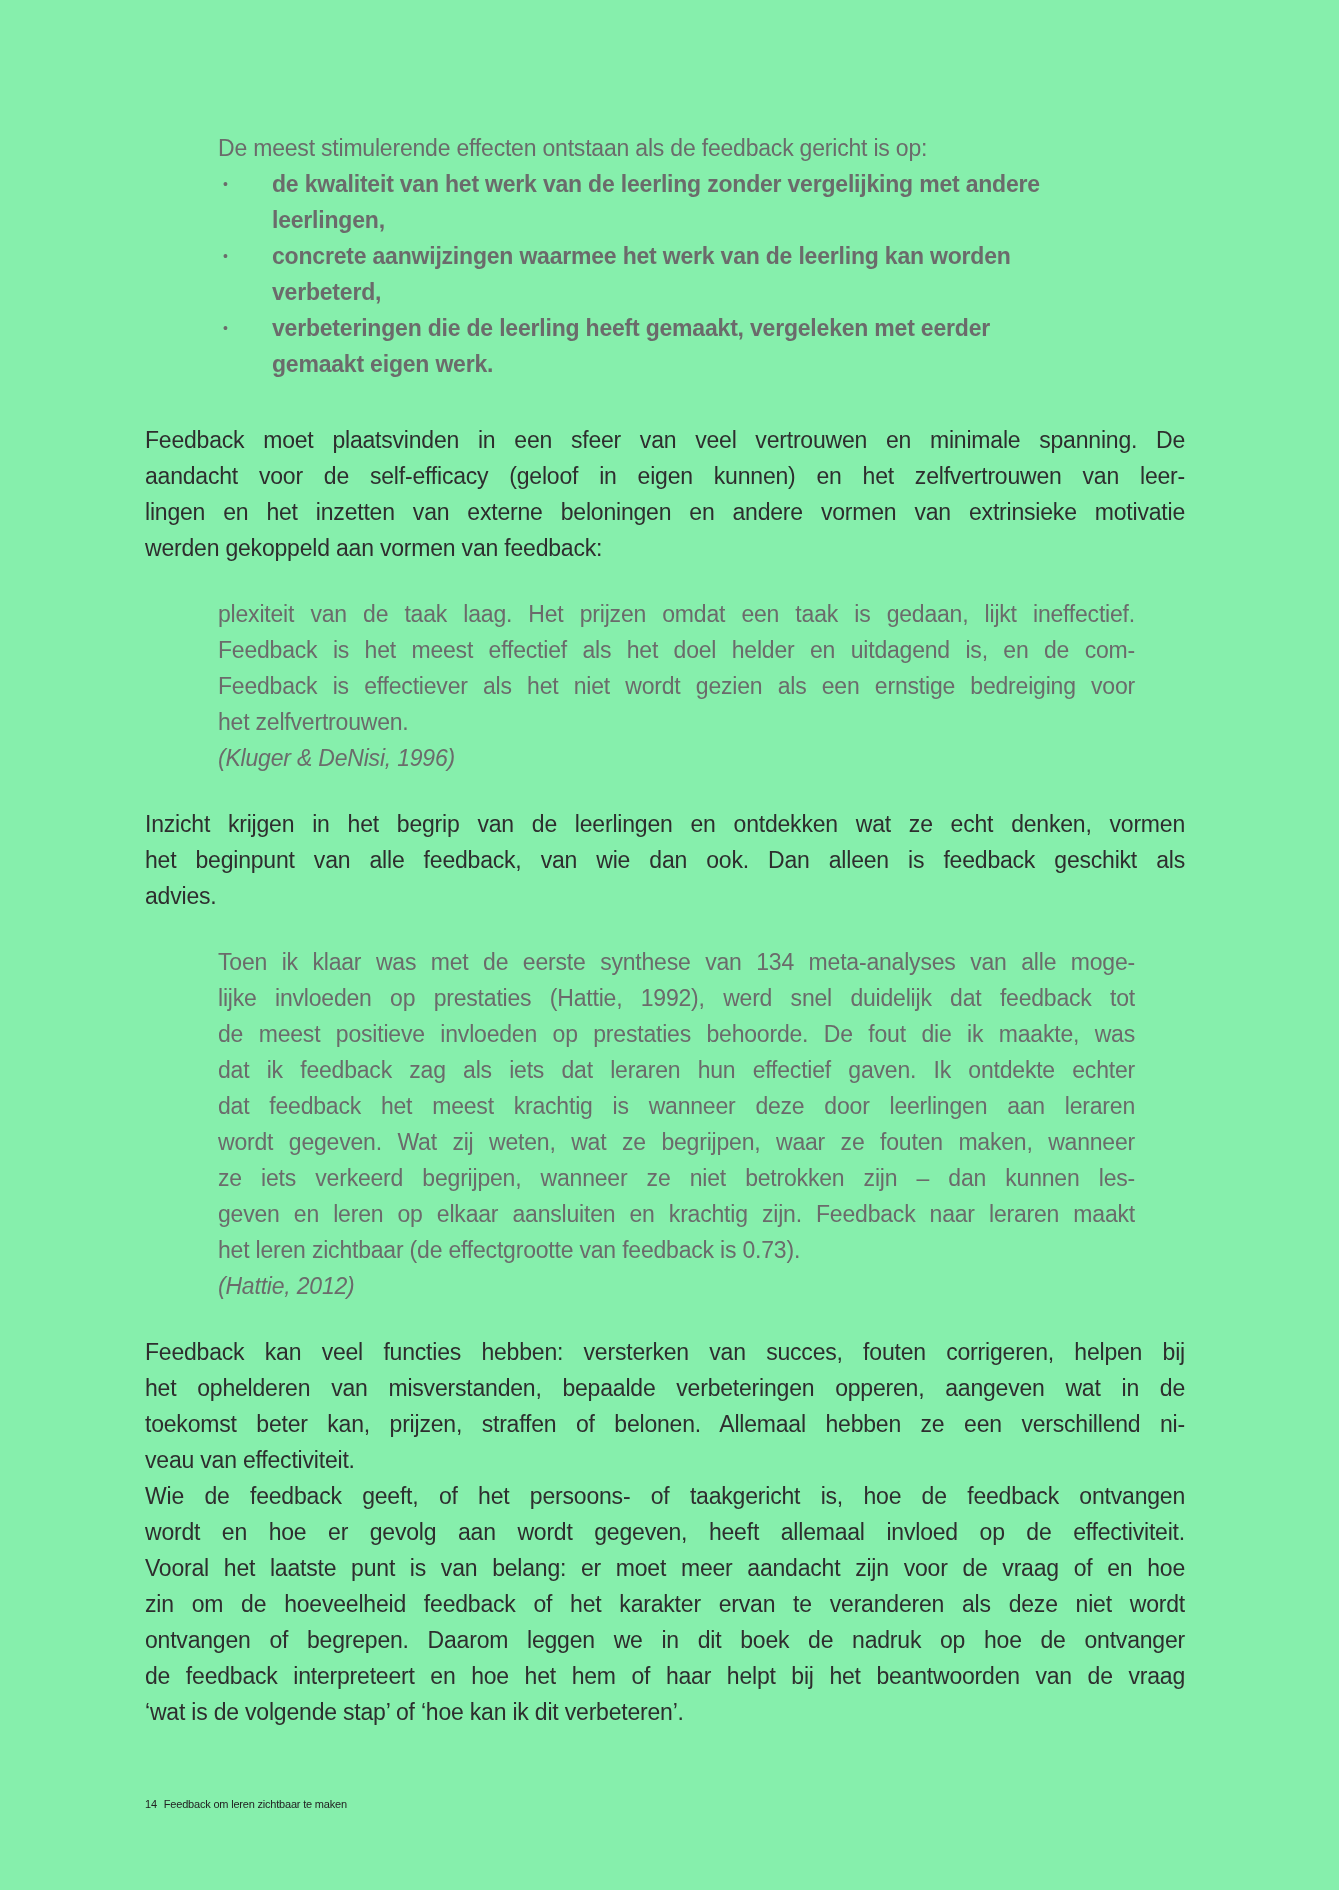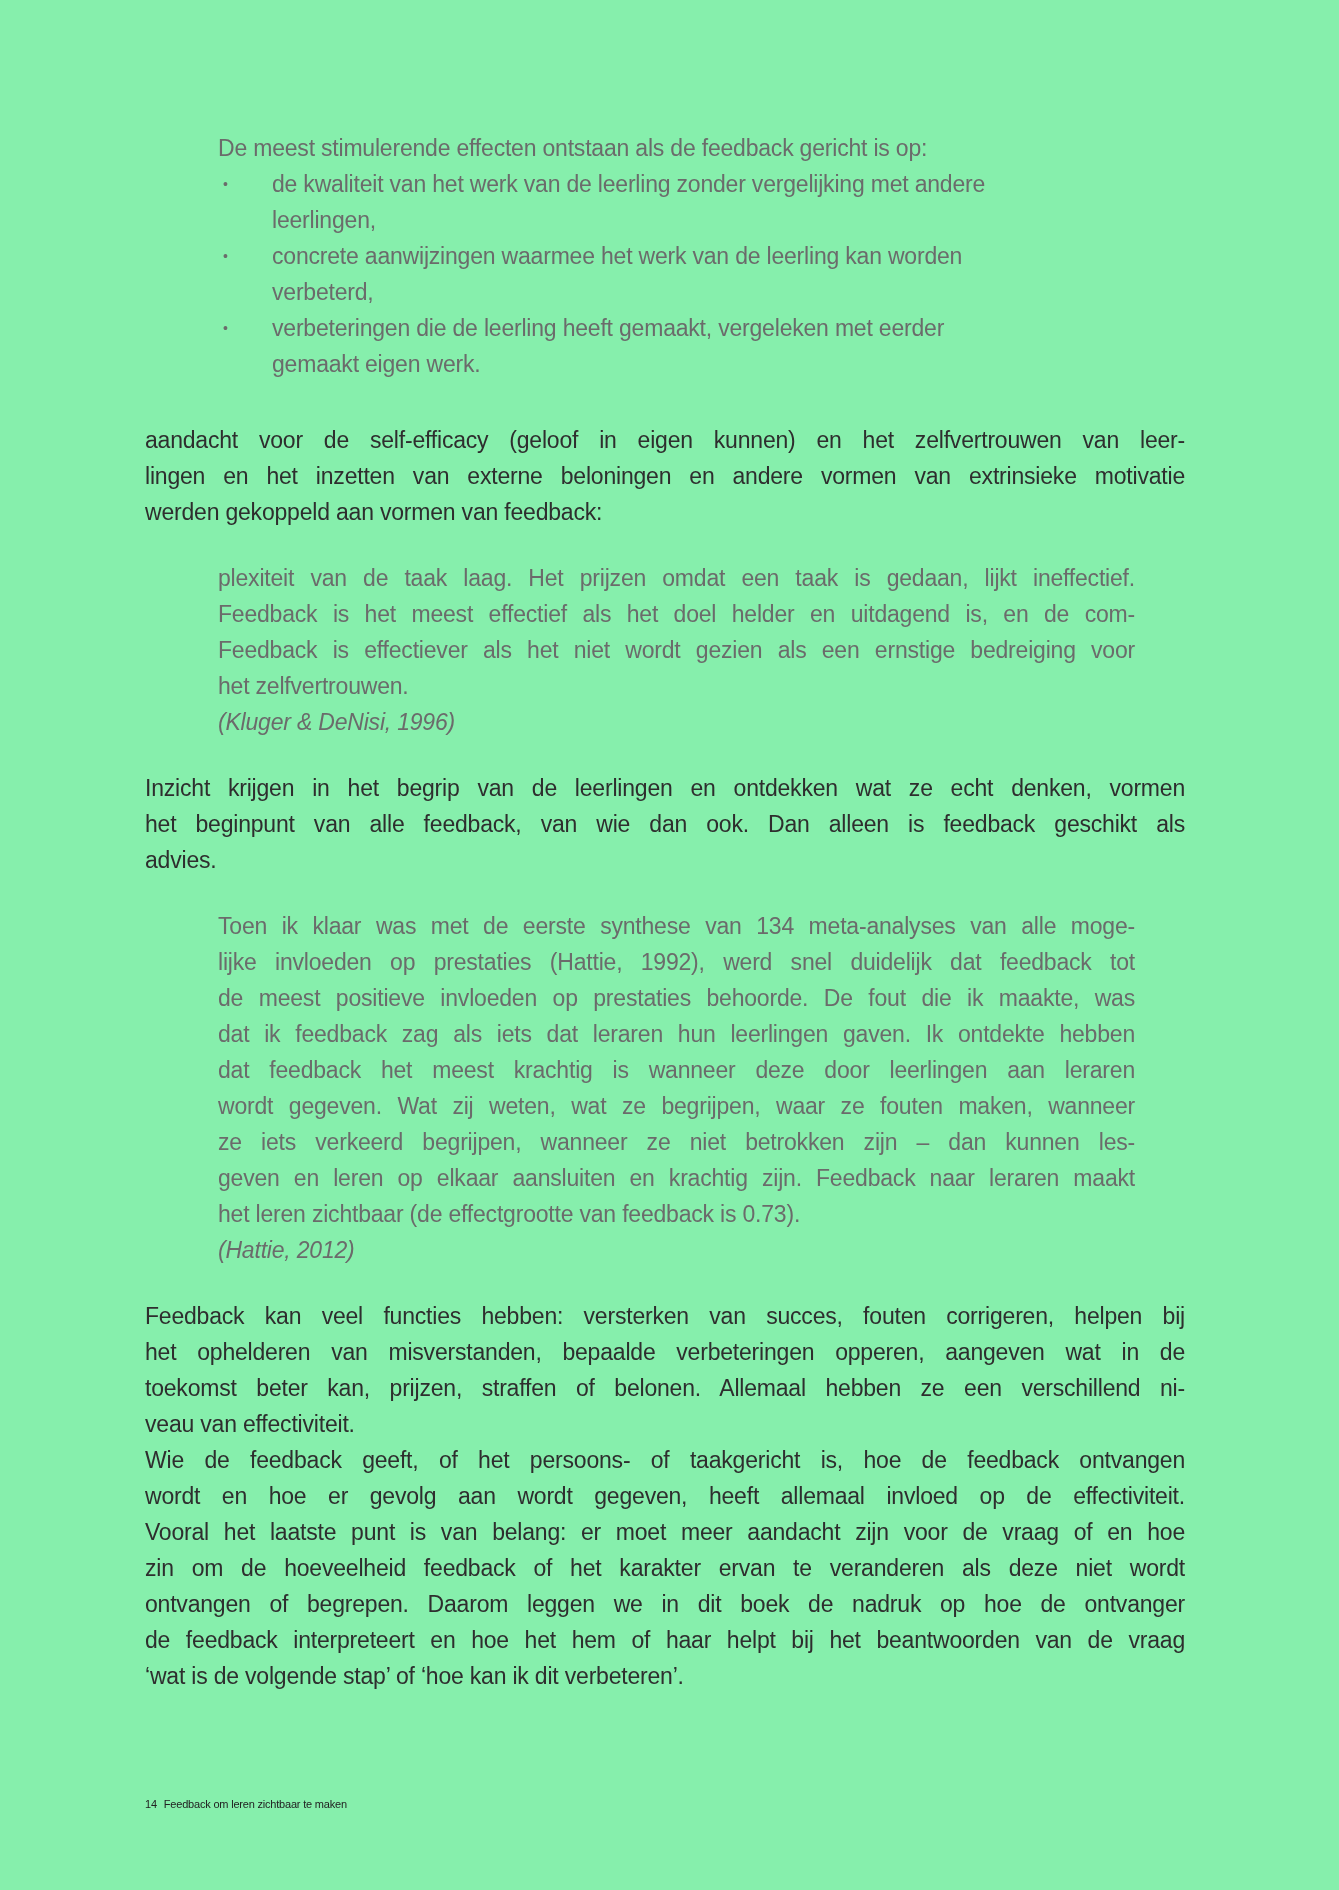--- a/index.html
+++ b/index.html
@@ -46,21 +46,21 @@
   }
   .bullet-row { display: flex; }
   .bullet-marker {
     flex: 0 0 auto;
     width: 49px;
     padding-left: 5px;
     font-size: 14px;
     line-height: 36px;
     color: #6b6b6b;
   }
-  .bullet-text { flex: 1 1 auto; }
+  .bullet-text { flex: 1 1 auto; font-weight: bold; }
   .footer {
     position: absolute;
     left: 145px;
     top: 1795px;
     font-size: 11px;
     line-height: 18px;
     letter-spacing: -0.2px;
     color: #222222;
   }
   .footer .pnum { margin-right: 7px; }
@@ -93,20 +93,21 @@
       <div class="bullet-row">
         <div class="bullet-marker">•</div>
         <div class="bullet-text">
           <div class="lline">verbeteringen die de leerling heeft gemaakt, vergeleken met eerder</div>
           <div class="lline">gemaakt eigen werk.</div>
         </div>
       </div>
     </div>
 
     <div class="para">
+      <div class="jline">Feedback moet plaatsvinden in een sfeer van veel vertrouwen en minimale spanning. De</div>
       <div class="jline">aandacht voor de self-efficacy (geloof in eigen kunnen) en het zelfvertrouwen van leer-</div>
       <div class="jline">lingen en het inzetten van externe beloningen en andere vormen van extrinsieke motivatie</div>
       <div class="lline">werden gekoppeld aan vormen van feedback:</div>
     </div>
 
     <div class="quote indent">
       <div class="jline">plexiteit van de taak laag. Het prijzen omdat een taak is gedaan, lijkt ineffectief.</div>
       <div class="jline">Feedback is het meest effectief als het doel helder en uitdagend is, en de com-</div>
       <div class="jline">Feedback is effectiever als het niet wordt gezien als een ernstige bedreiging voor</div>
       <div class="lline">het zelfvertrouwen.</div>
@@ -116,21 +117,21 @@
     <div class="para">
       <div class="jline">Inzicht krijgen in het begrip van de leerlingen en ontdekken wat ze echt denken, vormen</div>
       <div class="jline">het beginpunt van alle feedback, van wie dan ook. Dan alleen is feedback geschikt als</div>
       <div class="lline">advies.</div>
     </div>
 
     <div class="quote indent">
       <div class="jline">Toen ik klaar was met de eerste synthese van 134 meta-analyses van alle moge-</div>
       <div class="jline">lijke invloeden op prestaties (Hattie, 1992), werd snel duidelijk dat feedback tot</div>
       <div class="jline">de meest positieve invloeden op prestaties behoorde. De fout die ik maakte, was</div>
-      <div class="jline">dat ik feedback zag als iets dat leraren hun leerlingen gaven. Ik ontdekte hebben</div>
+      <div class="jline">dat ik feedback zag als iets dat leraren hun effectief gaven. Ik ontdekte echter</div>
       <div class="jline">dat feedback het meest krachtig is wanneer deze door leerlingen aan leraren</div>
       <div class="jline">wordt gegeven. Wat zij weten, wat ze begrijpen, waar ze fouten maken, wanneer</div>
       <div class="jline">ze iets verkeerd begrijpen, wanneer ze niet betrokken zijn – dan kunnen les-</div>
       <div class="jline">geven en leren op elkaar aansluiten en krachtig zijn. Feedback naar leraren maakt</div>
       <div class="lline">het leren zichtbaar (de effectgrootte van feedback is 0.73).</div>
       <div class="citation">(Hattie, 2012)</div>
     </div>
 
     <div class="block-pair">
       <div>

